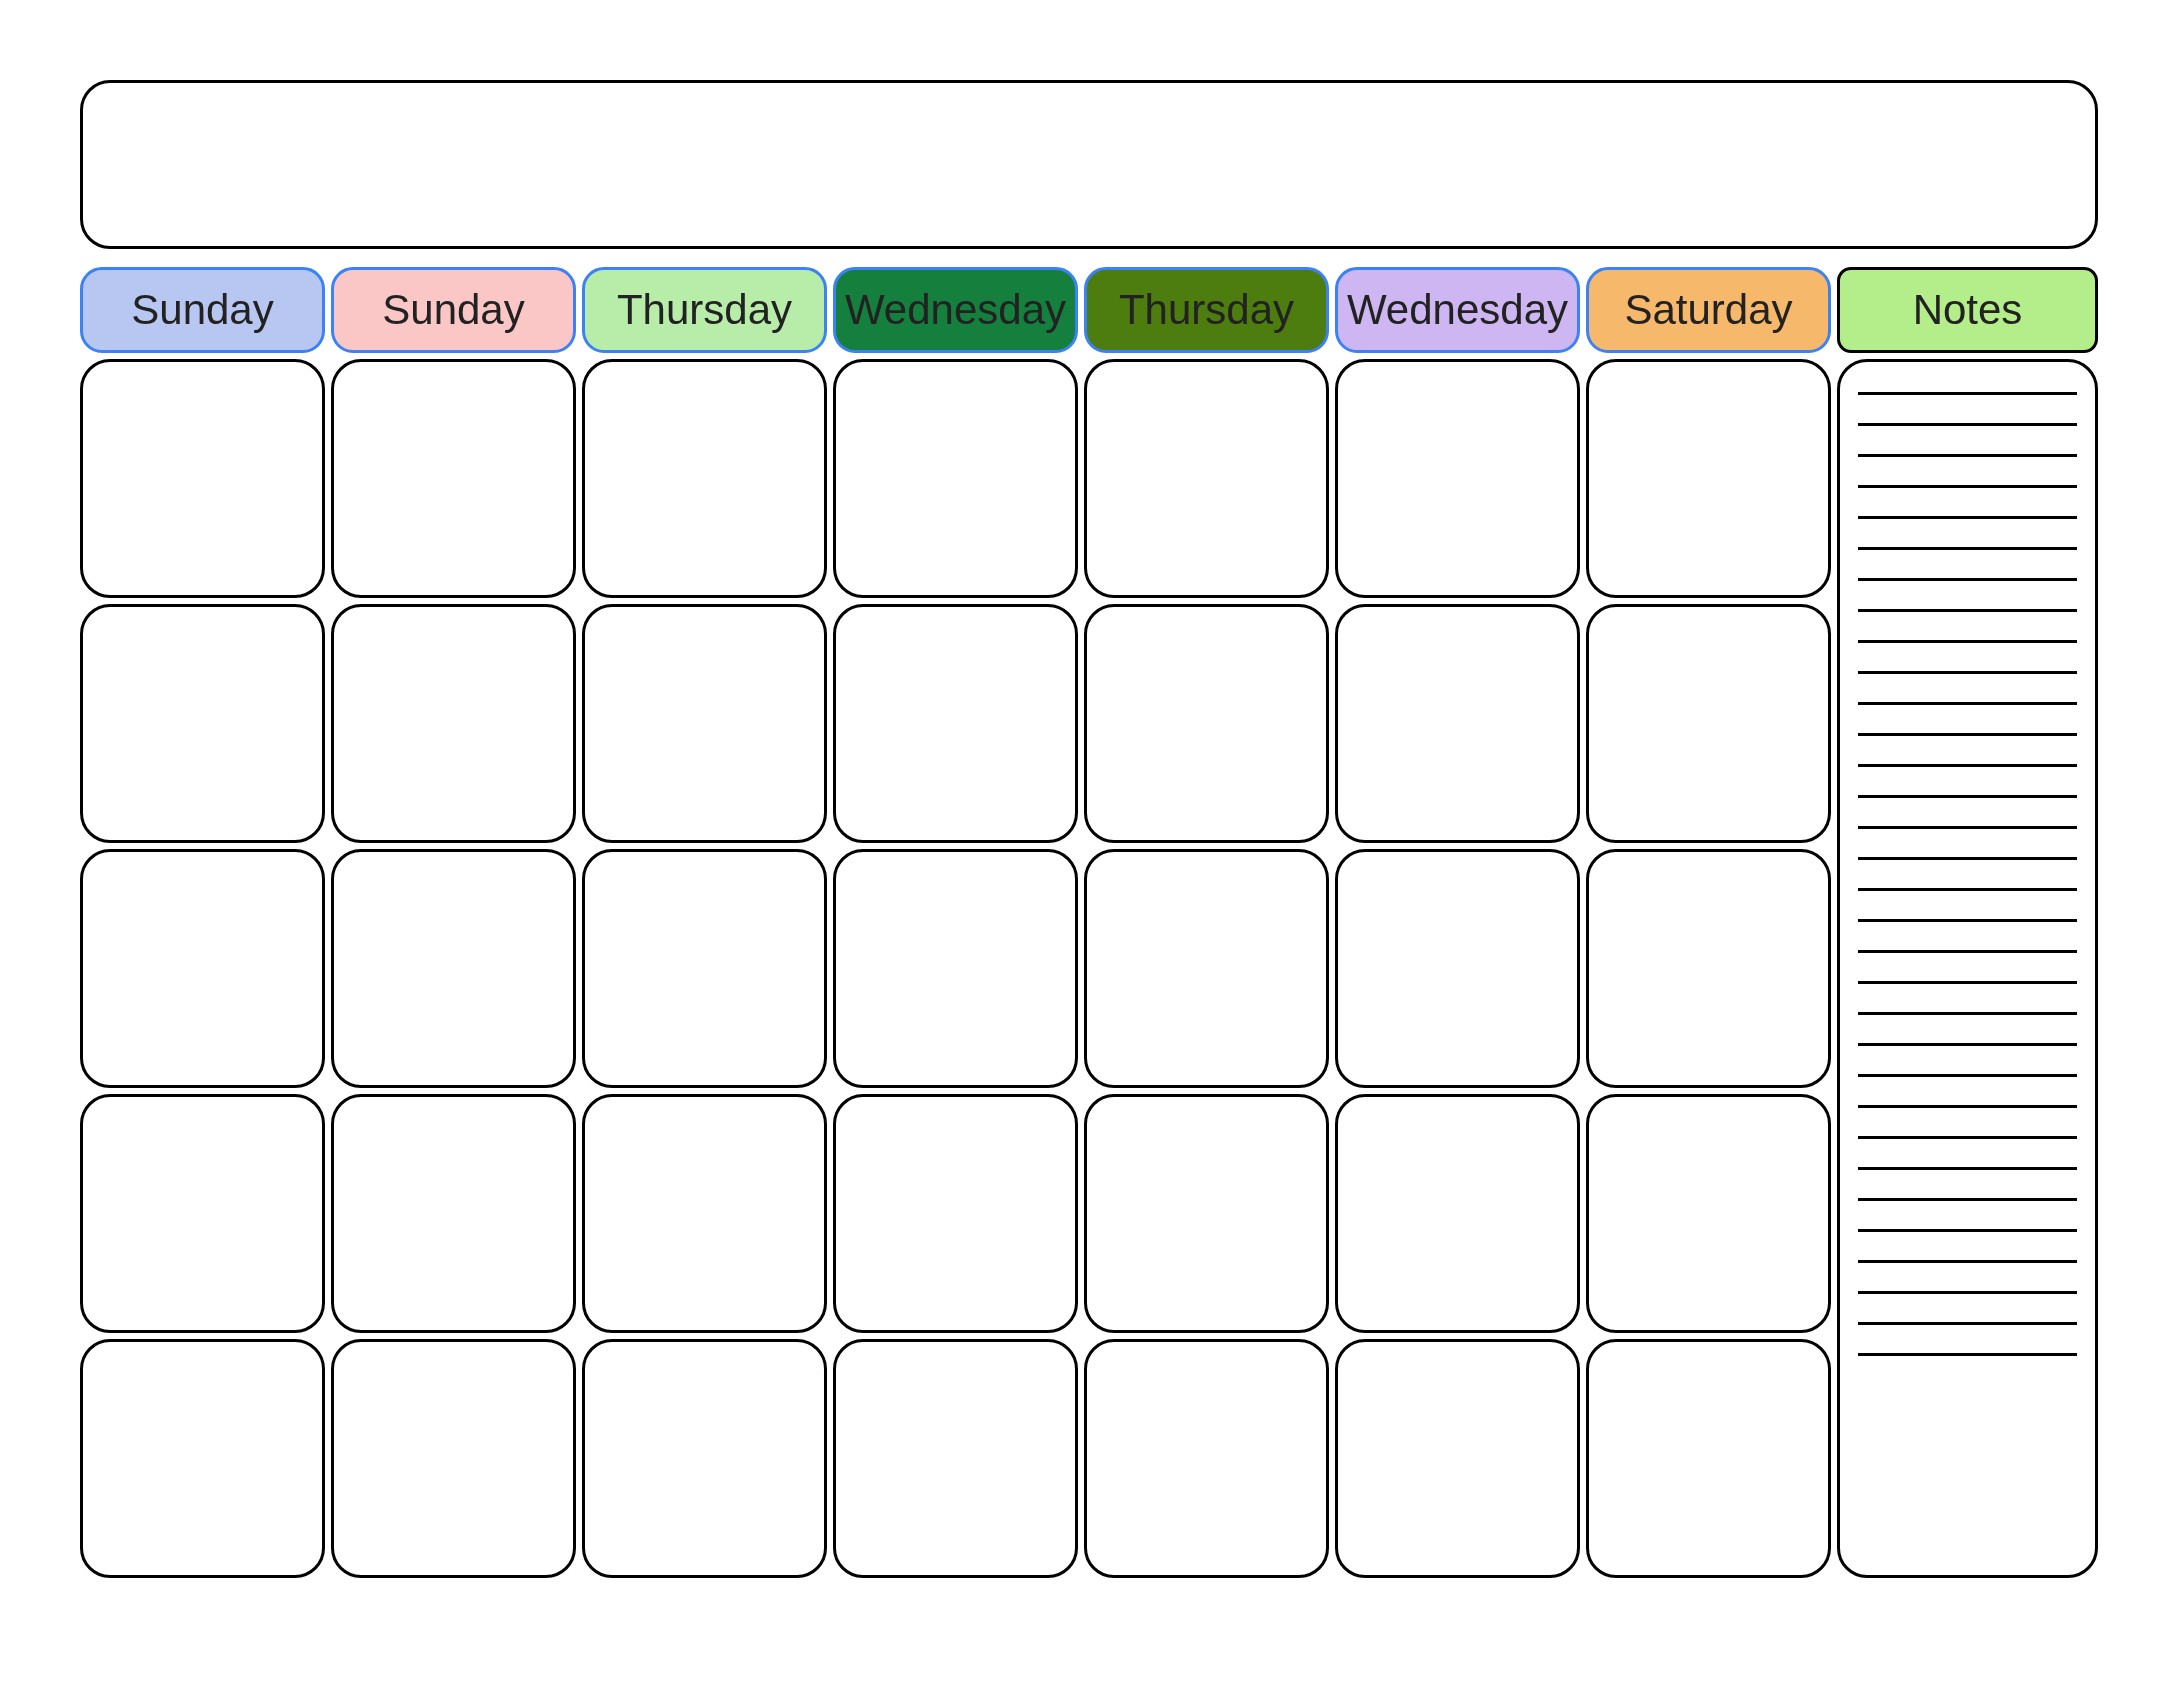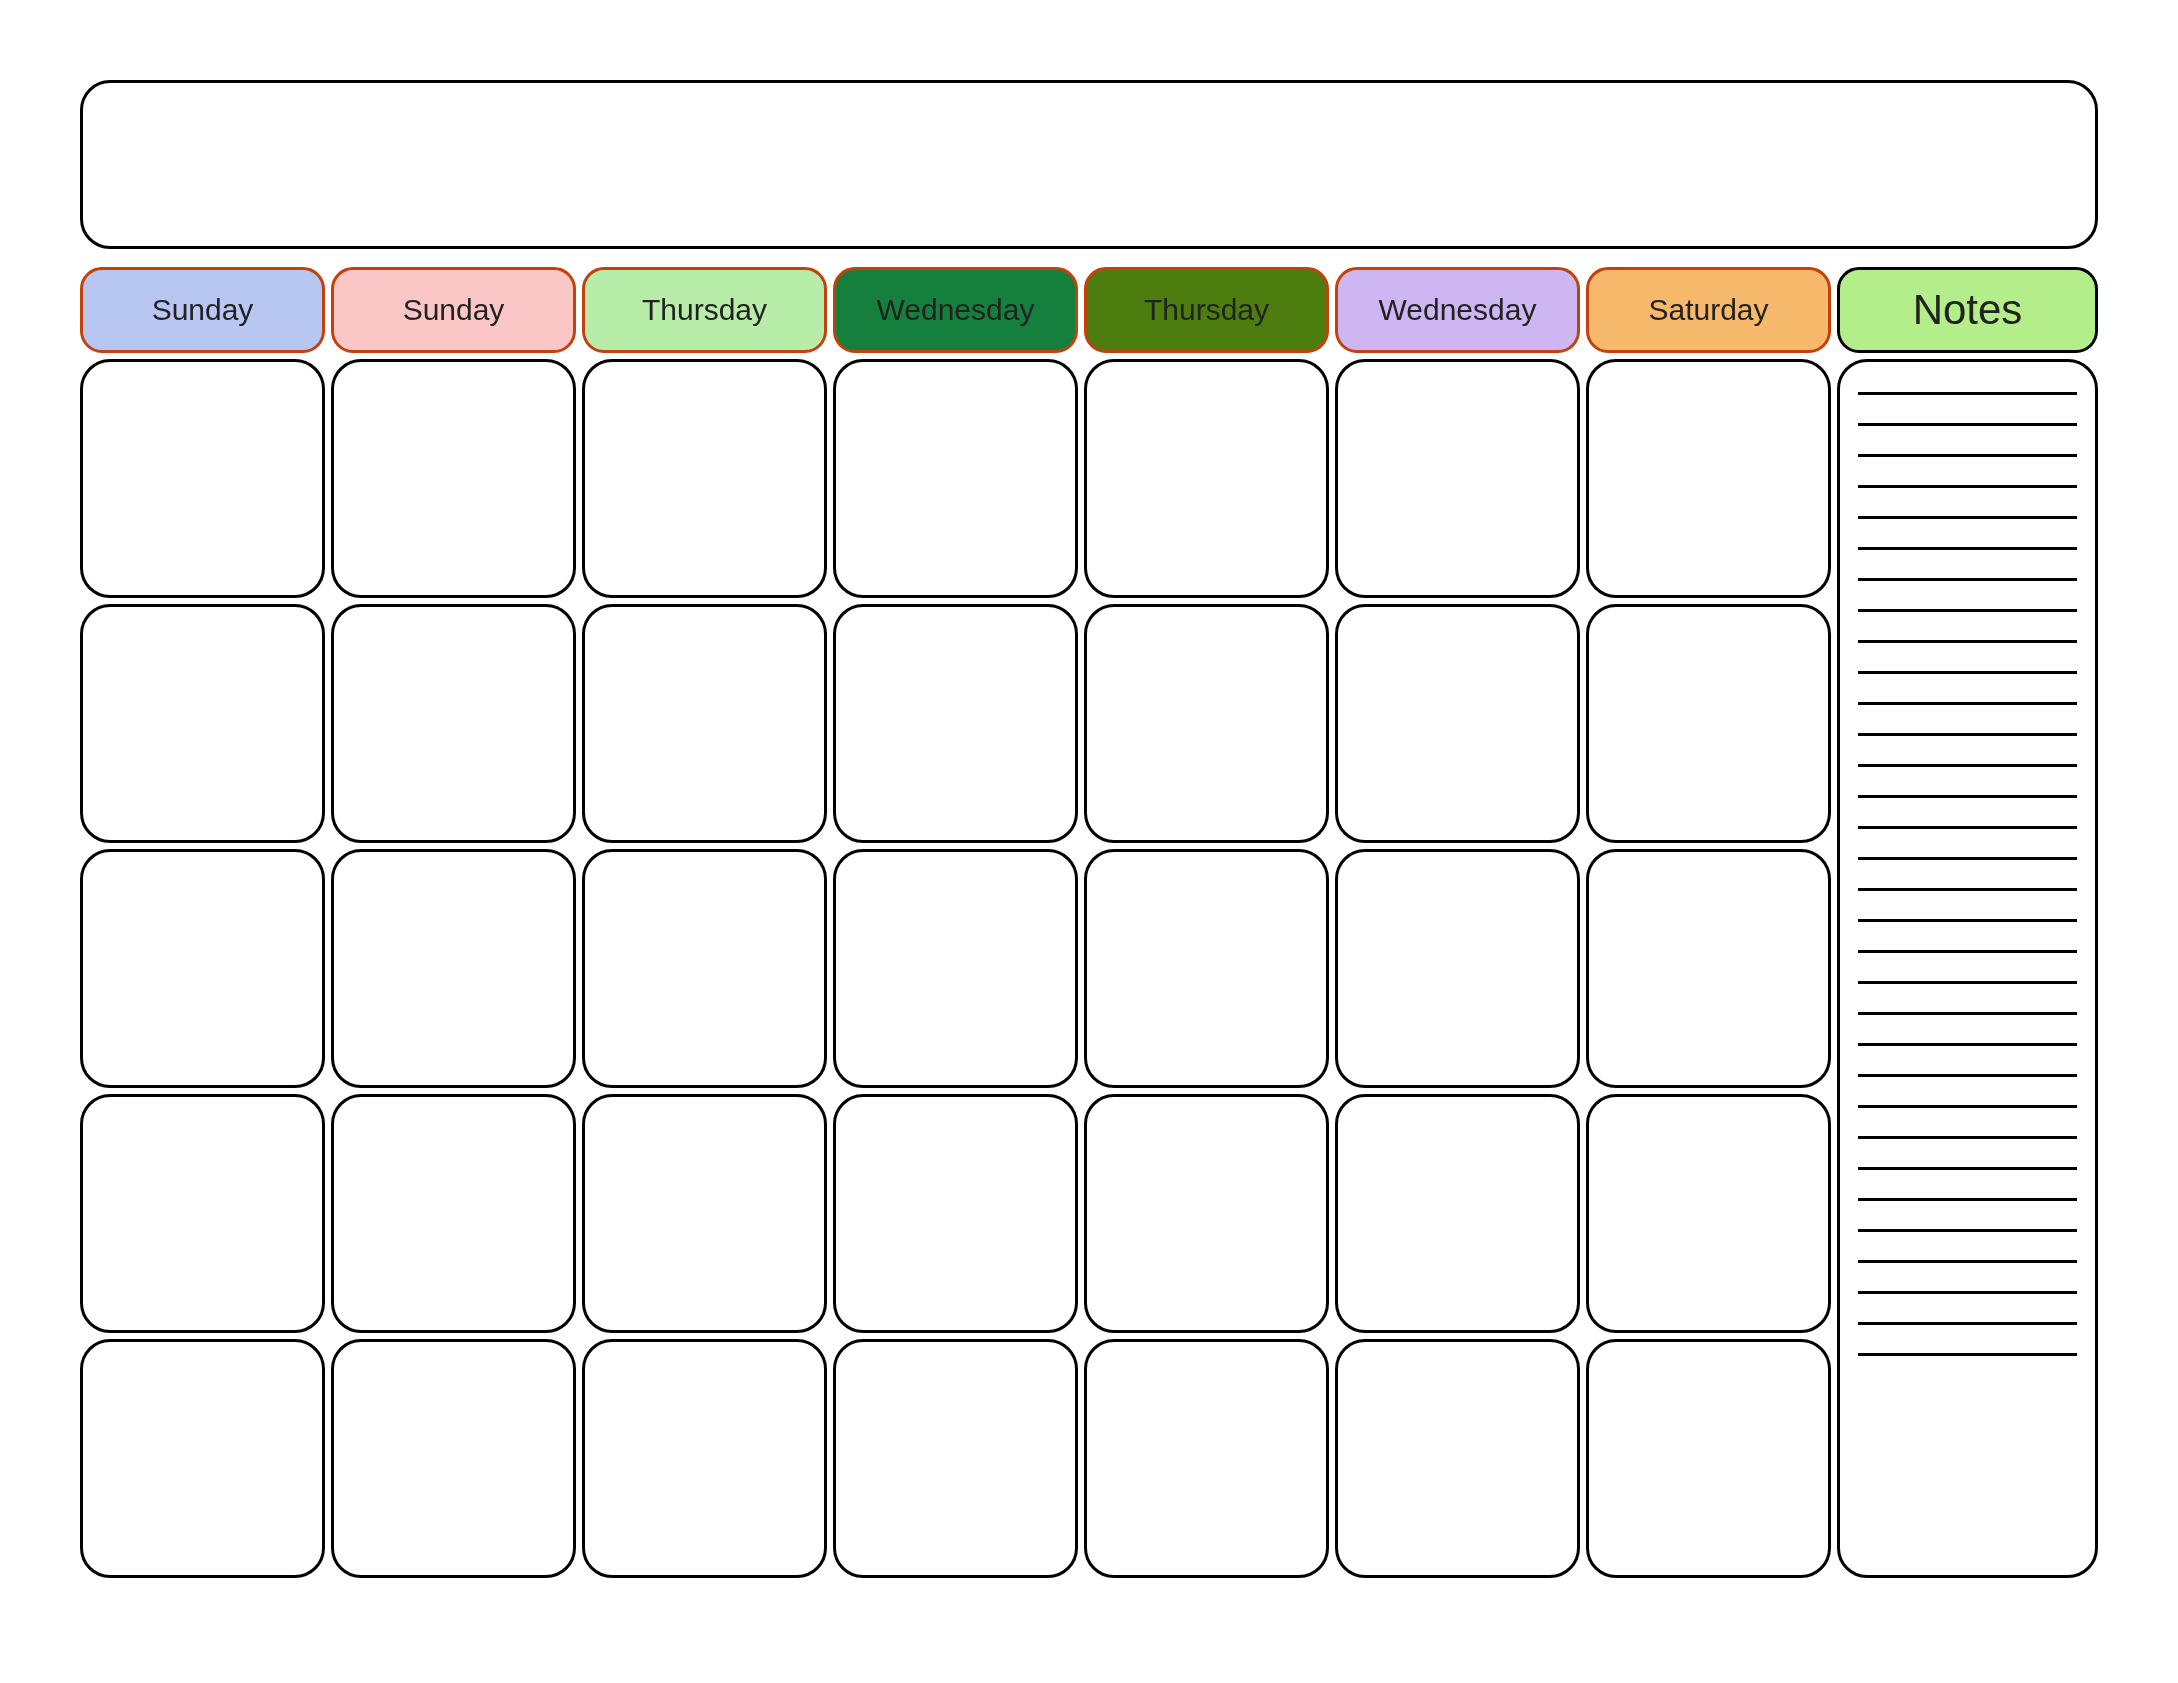--- a/index.html
+++ b/index.html
@@ -24,33 +24,33 @@
   }
   .header-row {
     margin-top: 18px;
     display: flex;
     gap: 6px;
     width: 100%;
   }
   .day-header {
     flex: 0 0 245px;
     height: 86px;
-    border: 3px solid #c2410c;
+    border: 3px solid #3b82f6;
     border-radius: 22px;
     display: flex;
     align-items: center;
     justify-content: center;
-    font-size: 30px;
+    font-size: 42px;
     color: #222;
   }
   .notes-header {
     flex: 1;
     height: 86px;
     border: 3px solid #000;
-    border-radius: 22px;
+    border-radius: 14px;
     display: flex;
     align-items: center;
     justify-content: center;
     font-size: 42px;
     color: #222;
   }
   .body-row {
     display: flex;
     gap: 6px;
     width: 100%;

